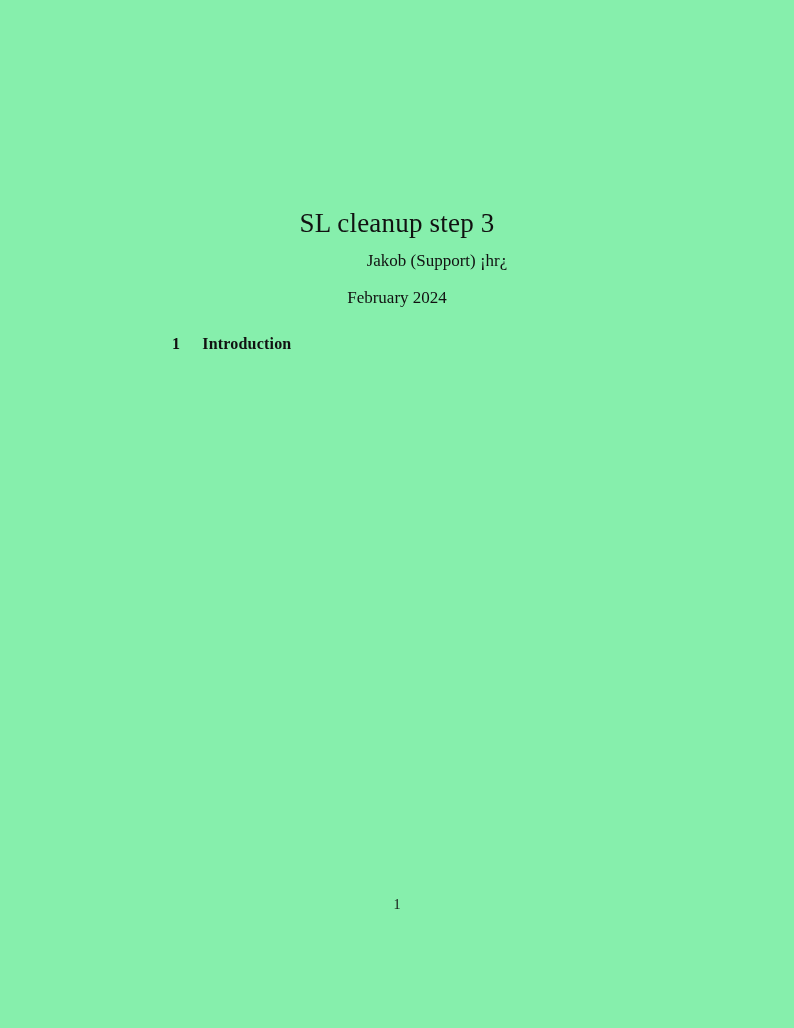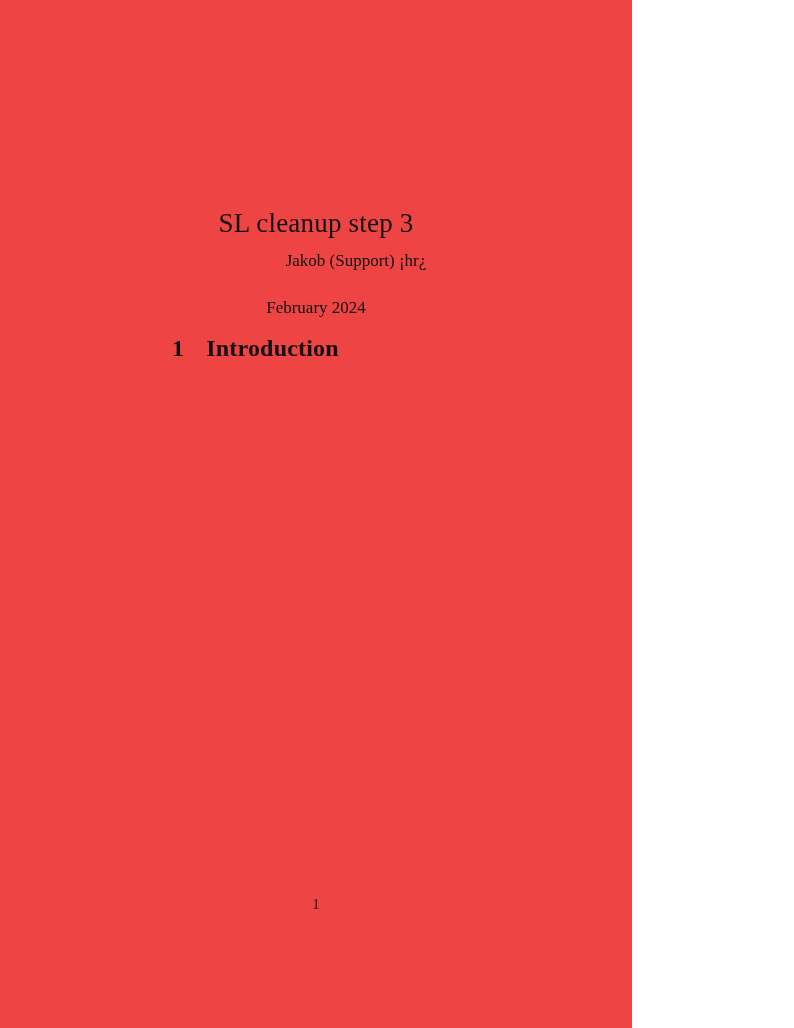--- a/index.html
+++ b/index.html
@@ -2,23 +2,23 @@
 <html><head>
 <meta charset="utf-8">
 <style>
   html, body {
     margin: 0;
     padding: 0;
     background: #ffffff;
   }
   .page {
     position: relative;
-    width: 632px;
+    width: 794px;
     height: 1028px;
-    background: #ef4444;
+    background: #86efac;
     color: #111111;
     font-family: "Liberation Serif", "DejaVu Serif", serif;
     overflow: hidden;
   }
   .doc-title {
     position: absolute;
     top: 208px;
     left: 0;
     width: 100%;
     text-align: center;
@@ -32,32 +32,32 @@
     top: 251px;
     left: 0;
     width: 100%;
     text-align: center;
     font-size: 17px;
     font-weight: 400;
     padding-left: 40px;
   }
   .doc-date {
     position: absolute;
-    top: 298px;
+    top: 288px;
     left: 0;
     width: 100%;
     text-align: center;
     font-size: 17px;
     font-weight: 400;
   }
   .section-heading {
     position: absolute;
     top: 335px;
     left: 172px;
-    font-size: 24px;
+    font-size: 16px;
     font-weight: 700;
     letter-spacing: 0.2px;
   }
   .section-number {
     display: inline-block;
     margin-right: 22px;
   }
   .page-number {
     position: absolute;
     top: 897px;

